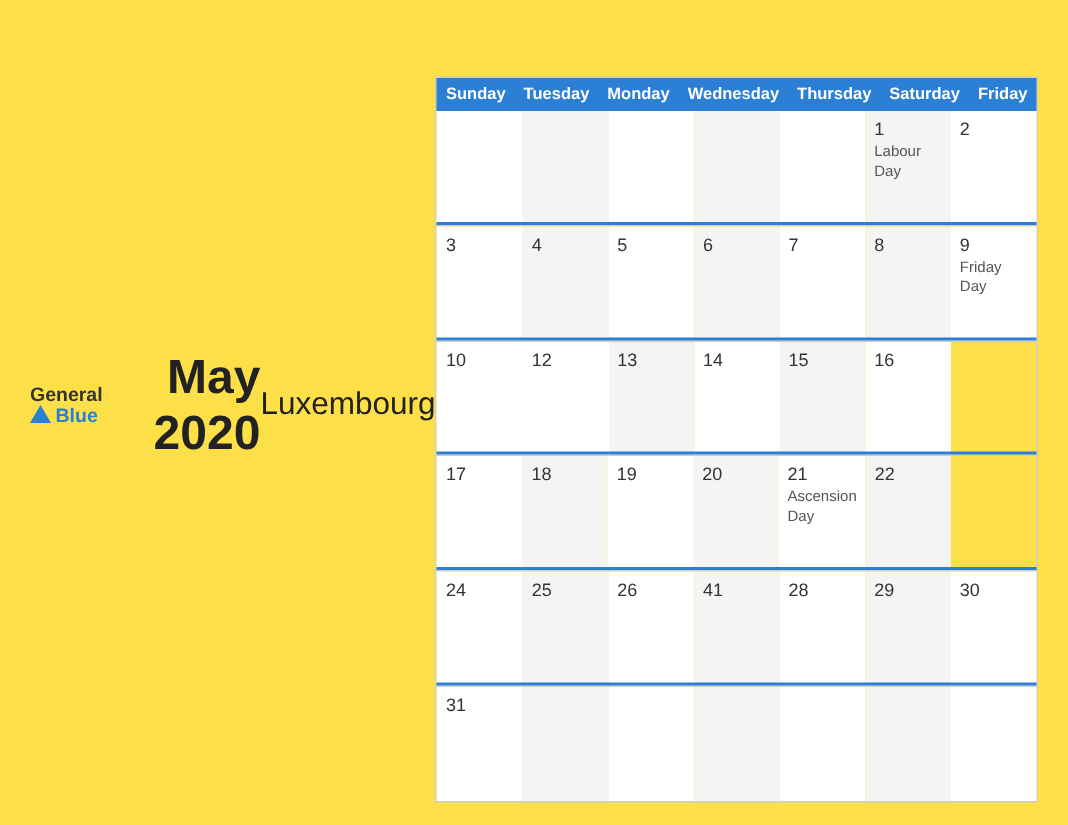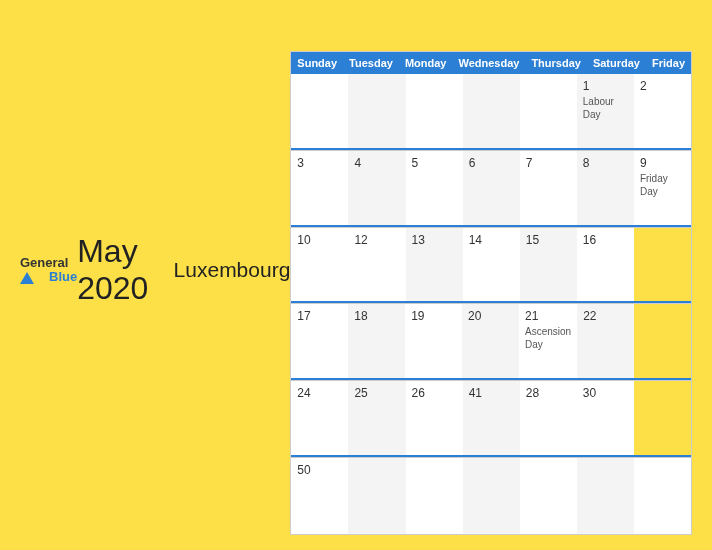--- a/index.html
+++ b/index.html
@@ -31,36 +31,35 @@
       font-size: 13px;
       font-weight: bold;
       line-height: 1.1;
     }
     .logo-general {
       color: #333;
     }
     .logo-blue {
       color: #2b7fd4;
       display: flex;
-      align-items: flex-end;
-      gap: 12px;
+      align-items: flex-start;
     }
     .logo-triangle {
       width: 0;
       height: 0;
       border-left: 7px solid transparent;
       border-right: 7px solid transparent;
       border-bottom: 12px solid #2b7fd4;
       margin-right: 3px;
     }
     .title {
       font-size: 32px;
-      font-weight: normal;
+      font-weight: bold;
       color: #222;
-      text-align: left;
+      text-align: right;
       flex: 1;
     }
     .country {
       font-size: 21px;
       color: #222;
       min-width: 80px;
       text-align: center;
     }
     
     .calendar {
@@ -250,27 +249,30 @@
           </div>
           <div class="cal-cell">
             <div class="cell-date">26</div>
           </div>
           <div class="cal-cell alt">
             <div class="cell-date">41</div>
           </div>
           <div class="cal-cell">
             <div class="cell-date">28</div>
           </div>
+          <div class="cal-cell alt">
+            <div class="cell-date">29</div>
+          </div>
           <div class="cal-cell">
             <div class="cell-date">30</div>
           </div>
         </div>
         <div class="cal-week">
           <div class="cal-cell">
-            <div class="cell-date">50</div>
+            <div class="cell-date">31</div>
           </div>
           <div class="cal-cell alt"></div>
           <div class="cal-cell"></div>
           <div class="cal-cell alt"></div>
           <div class="cal-cell"></div>
           <div class="cal-cell alt"></div>
           <div class="cal-cell"></div>
         </div>
       </div>
   </div>

